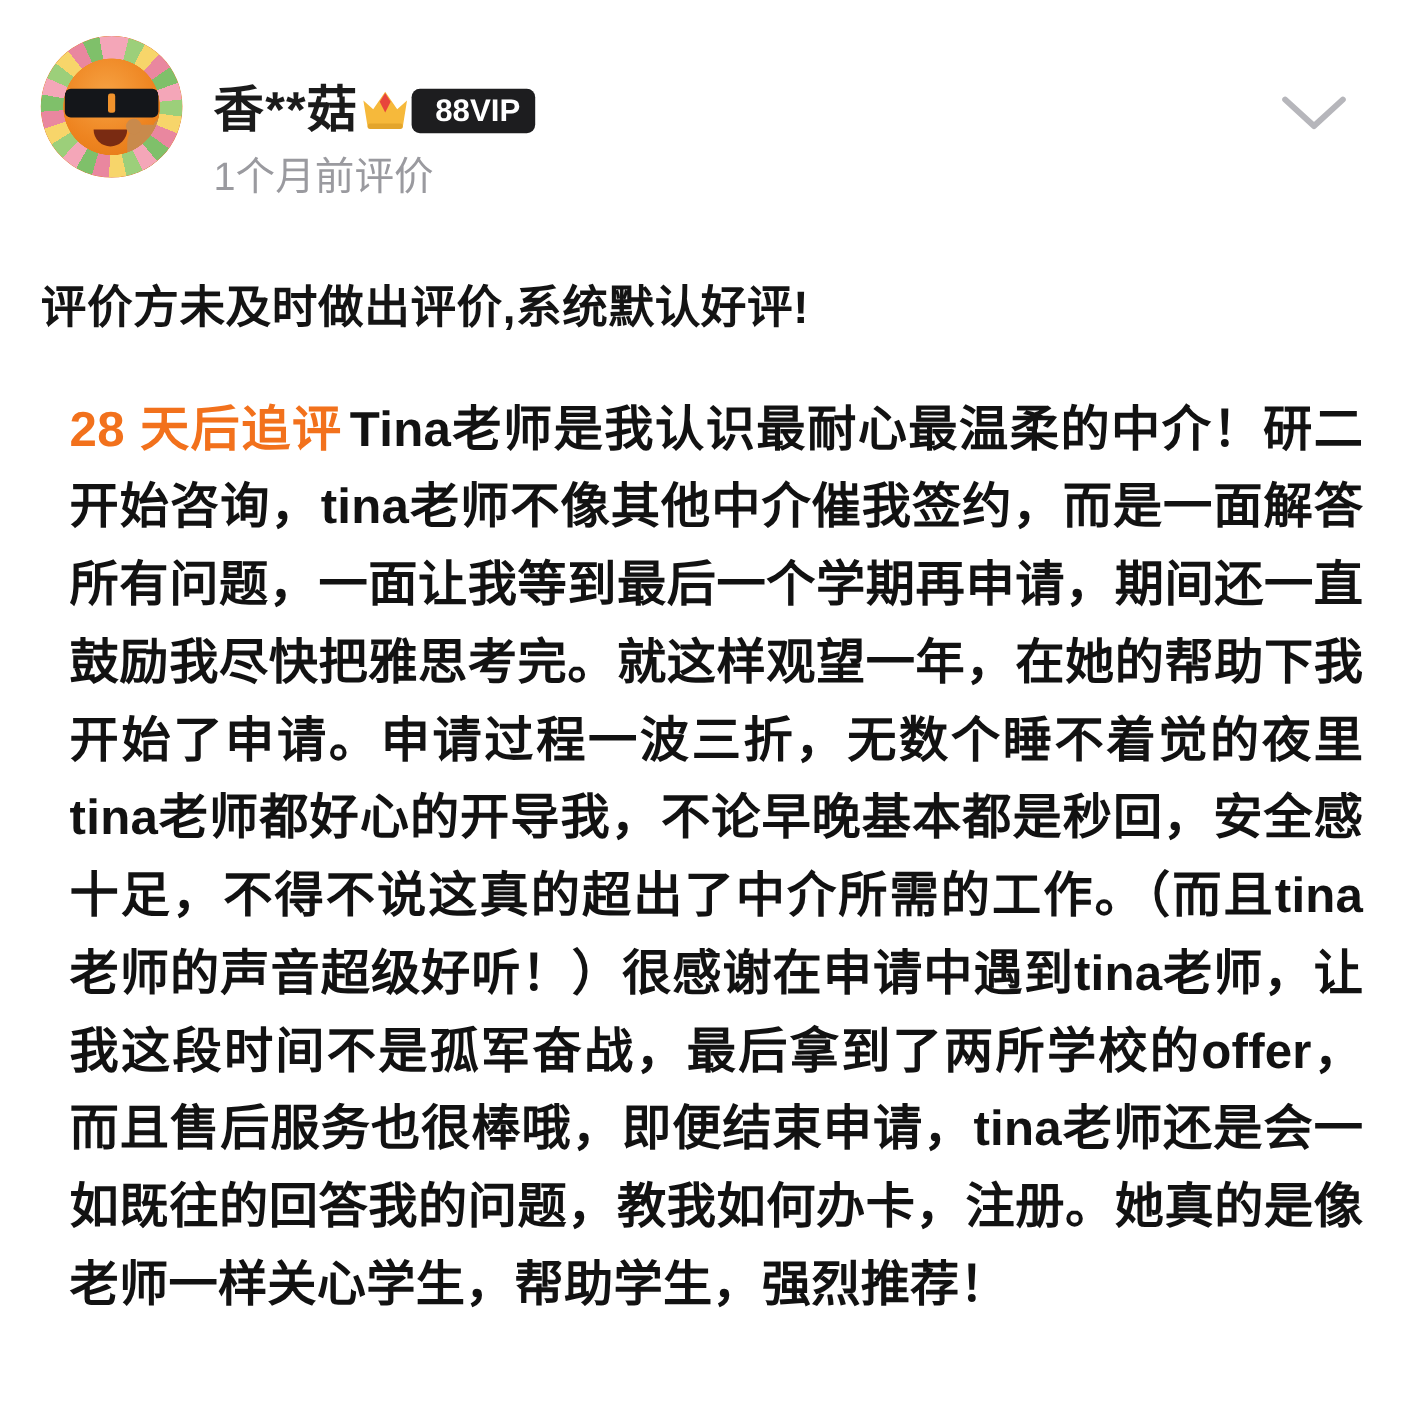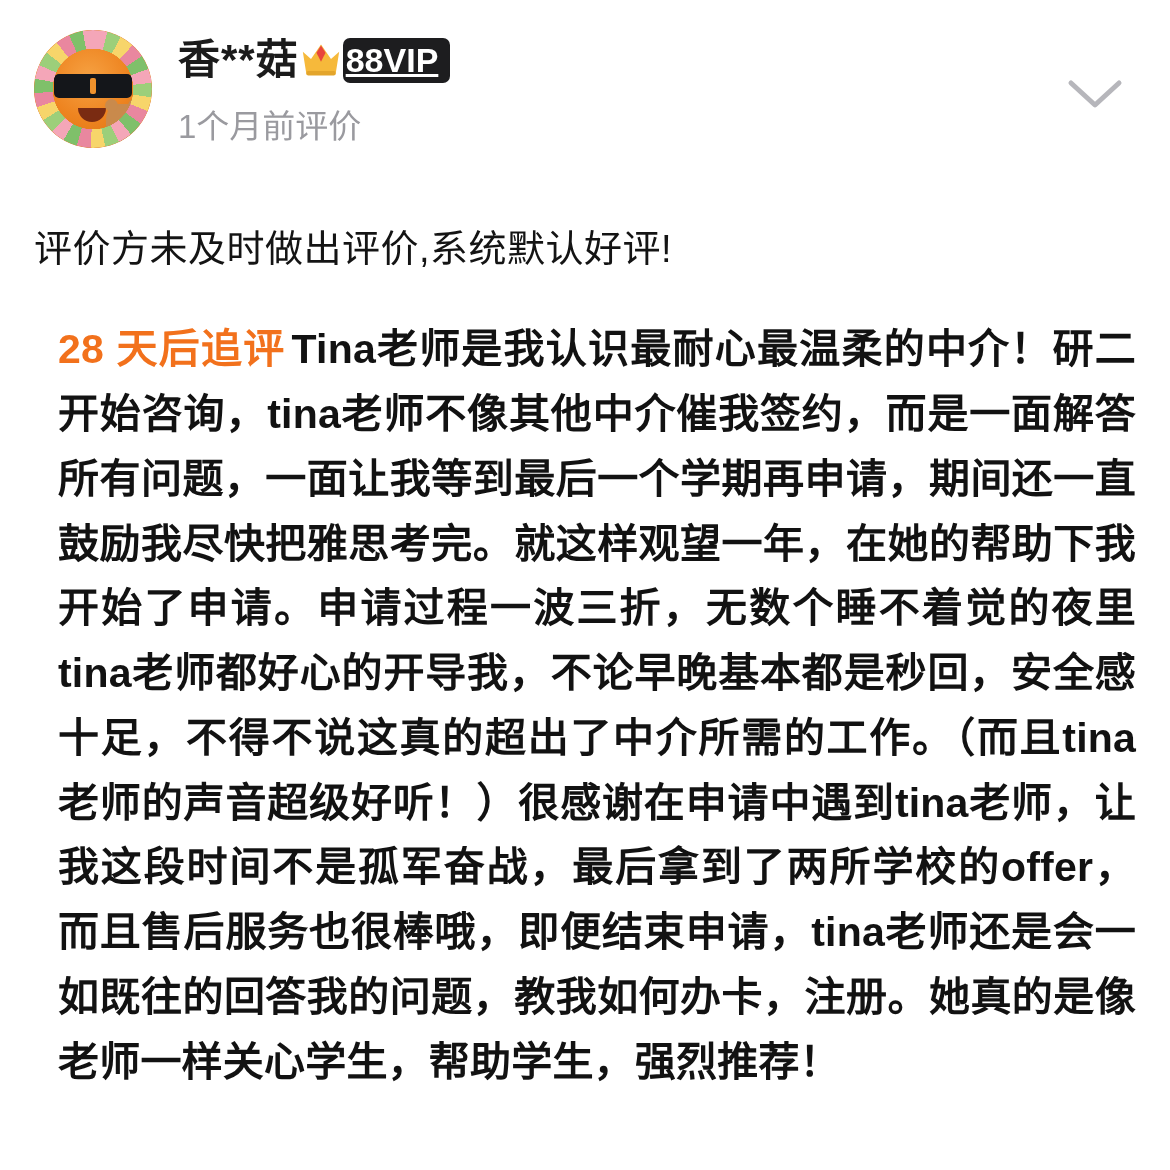--- a/index.html
+++ b/index.html
@@ -113,20 +113,21 @@
 
   .header-text {
     margin-left: 26px;
     padding-top: 6px;
     flex: 1 1 auto;
     min-width: 0;
   }
   .name-row {
     display: flex;
     align-items: center;
+    margin-top: 32px;
   }
   .user-name {
     font-size: 42px;
     font-weight: 700;
     letter-spacing: 1px;
     color: #1b1b1b;
     line-height: 1.15;
     white-space: nowrap;
   }
   .crown-icon {
@@ -135,30 +136,29 @@
     display: block;
     flex: 0 0 auto;
   }
   .vip-badge {
     display: inline-flex;
     align-items: center;
     justify-content: center;
     background: #1d1d1f;
     color: #ffffff;
     border-radius: 7px;
-    padding: 5px 12px 6px 3px;
-    font-size: 34px;
+    padding: 5px 12px 6px 20px;
+    font-size: 26px;
     font-weight: 700;
     letter-spacing: 0px;
     line-height: 1;
     font-family: "Liberation Sans", "DejaVu Sans", sans-serif;
-    text-decoration: underline;
   }
   .timestamp {
-    margin-top: 16px;
+    margin-top: 4px;
     font-size: 33px;
     color: #9a9a9f;
     font-weight: 400;
   }
 
   .chevron-btn {
     position: absolute;
     right: 10px;
     top: 34px;
     width: 62px;
@@ -169,21 +169,21 @@
     cursor: pointer;
   }
   .chevron-btn svg { display: block; }
 
   
   .review-body {
     padding-top: 26px;
   }
   .initial-comment {
     font-size: 38px;
-    font-weight: 400;
+    font-weight: 700;
     color: #141414;
     line-height: 1.35;
     letter-spacing: 0.5px;
   }
   .followup {
     margin-top: 42px;
     font-size: 41px;
     line-height: 1.58;
     font-weight: 700;
     color: #121212;

